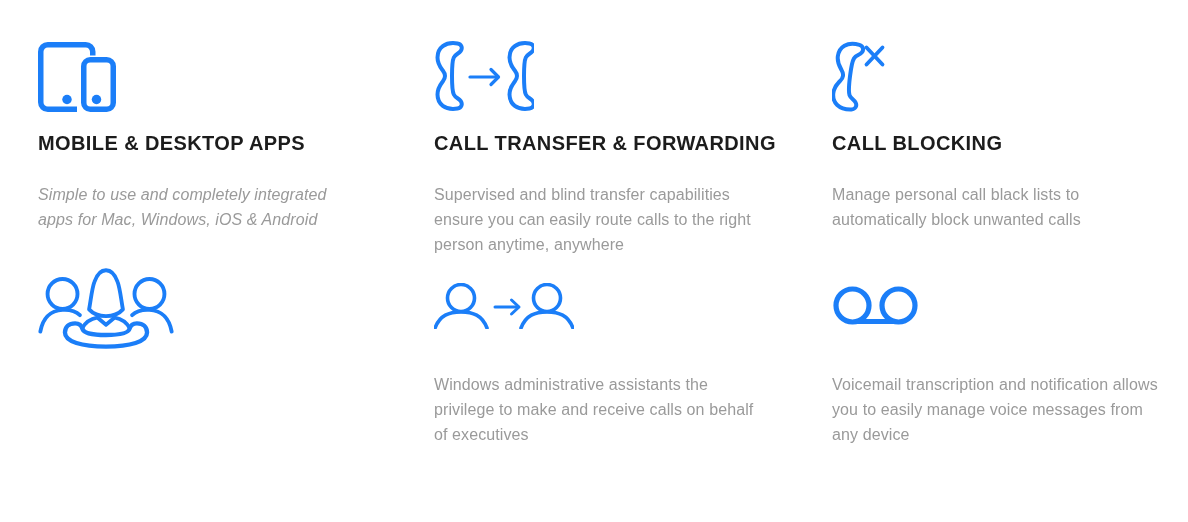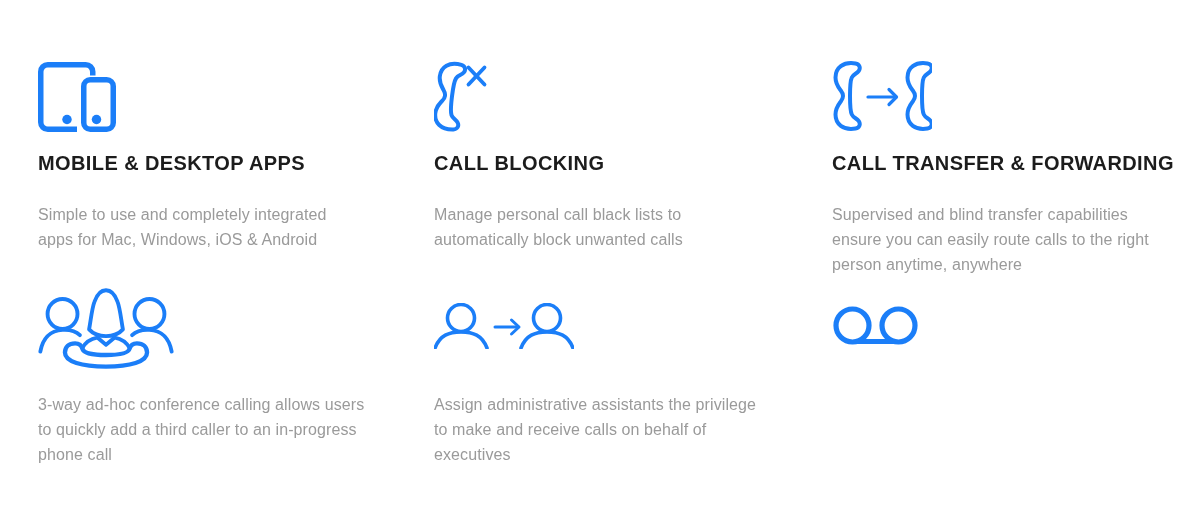--- a/index.html
+++ b/index.html
@@ -14,21 +14,21 @@
     width: 1188px;
     height: 522px;
     background: var(--background);
     font-family: "Liberation Sans", "DejaVu Sans", sans-serif;
     overflow: hidden;
   }
   .features-grid {
     display: grid;
     grid-template-columns: 396px 398px 1fr;
     row-gap: 10px;
-    padding: 58px 0 0 38px;
+    padding: 38px 0 0 38px;
     width: 1188px;
   }
   .card { min-height: 0; }
   .icon-area {
     height: 78px;
     display: flex;
     align-items: center;
     color: var(--accent-color);
   }
   .feature-title {
@@ -42,21 +42,21 @@
     text-transform: uppercase;
   }
   .feature-desc {
     margin: 27px 0 0 0;
     font-size: 16px;
     line-height: 25px;
     letter-spacing: 0.1px;
     color: var(--body-color);
     max-width: 330px;
   }
-  .card-mobile .feature-desc { max-width: 292px; }
+  .card-mobile .feature-desc { max-width: 292px; font-style: italic; }
   svg { display: block; }
 </style>
 </head>
 <body>
 
 <div class="features-grid">
 
   <section class="card card-mobile">
     <div class="icon-area">
       <svg width="78" height="70" viewBox="0 0 78 70" fill="none">
@@ -66,81 +66,81 @@
         <rect x="45.75" y="17.75" width="29.5" height="49.5" rx="6.5" fill="#fff" stroke="currentColor" stroke-width="5.5"></rect>
         <circle cx="58.5" cy="57.5" r="4.75" fill="currentColor"></circle>
       </svg>
     </div>
     <h3 class="feature-title">MOBILE &amp; DESKTOP APPS</h3>
     <p class="feature-desc">Simple to use and completely integrated apps for Mac, Windows, iOS &amp; Android</p>
   </section>
 
   <section class="card">
     <div class="icon-area">
-      <svg width="54" height="72" viewBox="0 0 54 72" fill="none" stroke="currentColor" stroke-linejoin="round" stroke-linecap="round">
-        <g transform="rotate(7 14 35)">
-          <path stroke-width="4" d="M23.5 2.5 C11 0.5 3.5 7 3.5 16.5 C3.5 23 6.5 26.5 8.8 29.5 C10.3 31.4 11 33 11 35 C11 37 10.3 38.6 8.8 40.5 C6.5 43.5 3.5 47 3.5 53.5 C3.5 63 11 69.5 23.5 67.5 C27.5 66.8 28.8 63.2 26.8 60.2 C24.8 57.2 21.5 57 19.8 53.5 C18.4 50.6 18 45.5 18 35 C18 24.5 18.4 19.4 19.8 16.5 C21.5 13 24.8 12.8 26.8 9.8 C28.8 6.8 27.5 3.2 23.5 2.5 Z"></path>
-        </g>
-        <line x1="34.5" y1="6.5" x2="50.5" y2="23.5" stroke-width="3.8"></line>
-        <line x1="50.5" y1="6.5" x2="34.5" y2="23.5" stroke-width="3.8"></line>
-      </svg>
-    </div>
-    <h3 class="feature-title">CALL BLOCKING</h3>
-    <p class="feature-desc">Manage personal call black lists to automatically block unwanted calls</p>
-  </section>
-
-  <section class="card">
-    <div class="icon-area">
       <svg width="100" height="73" viewBox="0 0 100 73" fill="none" stroke="currentColor" stroke-linejoin="round" stroke-linecap="round">
         <path stroke-width="4" d="M23.5 2.5 C11 0.5 3.5 7 3.5 16.5 C3.5 23 6.5 26.5 8.8 29.5 C10.3 31.4 11 33 11 35 C11 37 10.3 38.6 8.8 40.5 C6.5 43.5 3.5 47 3.5 53.5 C3.5 63 11 69.5 23.5 67.5 C27.5 66.8 28.8 63.2 26.8 60.2 C24.8 57.2 21.5 57 19.8 53.5 C18.4 50.6 18 45.5 18 35 C18 24.5 18.4 19.4 19.8 16.5 C21.5 13 24.8 12.8 26.8 9.8 C28.8 6.8 27.5 3.2 23.5 2.5 Z"></path>
         <line x1="36" y1="36" x2="64" y2="36" stroke-width="3.2"></line>
         <path stroke-width="3.2" d="M57 28.5 L64.5 36 L57 43.5"></path>
         <g transform="translate(72 0)">
           <path stroke-width="4" d="M23.5 2.5 C11 0.5 3.5 7 3.5 16.5 C3.5 23 6.5 26.5 8.8 29.5 C10.3 31.4 11 33 11 35 C11 37 10.3 38.6 8.8 40.5 C6.5 43.5 3.5 47 3.5 53.5 C3.5 63 11 69.5 23.5 67.5 C27.5 66.8 28.8 63.2 26.8 60.2 C24.8 57.2 21.5 57 19.8 53.5 C18.4 50.6 18 45.5 18 35 C18 24.5 18.4 19.4 19.8 16.5 C21.5 13 24.8 12.8 26.8 9.8 C28.8 6.8 27.5 3.2 23.5 2.5 Z"></path>
         </g>
       </svg>
     </div>
     <h3 class="feature-title">CALL TRANSFER &amp; FORWARDING</h3>
     <p class="feature-desc">Supervised and blind transfer capabilities ensure you can easily route calls to the right person anytime, anywhere</p>
   </section>
 
   <section class="card">
     <div class="icon-area">
+      <svg width="54" height="72" viewBox="0 0 54 72" fill="none" stroke="currentColor" stroke-linejoin="round" stroke-linecap="round">
+        <g transform="rotate(7 14 35)">
+          <path stroke-width="4" d="M23.5 2.5 C11 0.5 3.5 7 3.5 16.5 C3.5 23 6.5 26.5 8.8 29.5 C10.3 31.4 11 33 11 35 C11 37 10.3 38.6 8.8 40.5 C6.5 43.5 3.5 47 3.5 53.5 C3.5 63 11 69.5 23.5 67.5 C27.5 66.8 28.8 63.2 26.8 60.2 C24.8 57.2 21.5 57 19.8 53.5 C18.4 50.6 18 45.5 18 35 C18 24.5 18.4 19.4 19.8 16.5 C21.5 13 24.8 12.8 26.8 9.8 C28.8 6.8 27.5 3.2 23.5 2.5 Z"></path>
+        </g>
+        <line x1="34.5" y1="6.5" x2="50.5" y2="23.5" stroke-width="3.8"></line>
+        <line x1="50.5" y1="6.5" x2="34.5" y2="23.5" stroke-width="3.8"></line>
+      </svg>
+    </div>
+    <h3 class="feature-title">CALL BLOCKING</h3>
+    <p class="feature-desc">Manage personal call black lists to automatically block unwanted calls</p>
+  </section>
+
+  <section class="card">
+    <div class="icon-area">
       <svg width="136" height="85" viewBox="0 0 140 88" fill="none" stroke="currentColor" stroke-linejoin="round" stroke-linecap="round">
         <path stroke-width="4" d="M2 70 C5 54 13 48.5 25 47.5 C33 47 39 49 43 53"></path>
         <path stroke-width="4" d="M138 70 C135 54 127 48.5 115 47.5 C107 47 101 49 97 53"></path>
         <circle cx="25" cy="31" r="15.5" stroke-width="4" fill="#fff"></circle>
         <circle cx="115" cy="31" r="15.5" stroke-width="4" fill="#fff"></circle>
         <path stroke-width="4" fill="#fff" d="M52.5 47 C54.5 36 55.5 25 58 18.5 C60.8 10.5 64.8 6.5 70 6.5 C75.2 6.5 79.2 10.5 82 18.5 C84.5 25 85.5 36 87.5 47 C83.5 51.5 77.5 54 70 54 C62.5 54 56.5 51.5 52.5 47 Z"></path>
         <path stroke-width="4" d="M45 67 C49 59.5 55 56.5 61 55.5 L70 63 L79 55.5 C85 56.5 91 59.5 95 67"></path>
         <path stroke-width="4.5" fill="#fff" d="M38 61.5 C31.5 61.5 27.5 65 27.5 71 C27.5 80.5 45 85.5 70 85.5 C95 85.5 112.5 80.5 112.5 71 C112.5 65 108.5 61.5 102 61.5 C97.5 61.5 95.3 63.8 94.3 67.3 C93 71.5 84 73.5 70 73.5 C56 73.5 47 71.5 45.7 67.3 C44.7 63.8 42.5 61.5 38 61.5 Z"></path>
       </svg>
     </div>
-    <p class="feature-desc">3-way ad-hoc conference calling allows users to quickly add a third caller to an in-progress phone call</p>
   </section>
 
   <section class="card">
     <div class="icon-area">
       <svg width="140" height="46" viewBox="0 0 140 46" fill="none" stroke="currentColor" stroke-linejoin="round" stroke-linecap="round">
         <path stroke-width="3.6" d="M1 45 C6 32 15 29 27 29 C39 29 48 32 53 45"></path>
         <circle cx="27" cy="15" r="13.5" stroke-width="3.6" fill="#fff"></circle>
         <line x1="61" y1="24" x2="84" y2="24" stroke-width="3"></line>
         <path stroke-width="3" d="M77.5 17 L85 24 L77.5 31"></path>
         <g transform="translate(86 0)">
           <path stroke-width="3.6" d="M1 45 C6 32 15 29 27 29 C39 29 48 32 53 45"></path>
           <circle cx="27" cy="15" r="13.5" stroke-width="3.6" fill="#fff"></circle>
         </g>
       </svg>
     </div>
-    <p class="feature-desc">Assign administrative assistants the privilege to make and receive calls on behalf of executives</p>
+    <p class="feature-desc">Windows administrative assistants the privilege to make and receive calls on behalf of executives</p>
   </section>
 
   <section class="card">
     <div class="icon-area">
       <svg width="90" height="41" viewBox="0 0 90 41" fill="none" stroke="currentColor" stroke-linecap="round">
         <line x1="20" y1="35.5" x2="67" y2="35.5" stroke-width="5.2"></line>
         <circle cx="20.5" cy="19.5" r="16.5" stroke-width="5.2" fill="#fff"></circle>
         <circle cx="66.5" cy="19.5" r="16.5" stroke-width="5.2" fill="#fff"></circle>
       </svg>
     </div>
+    <p class="feature-desc">Voicemail transcription and notification allows you to easily manage voice messages from any device</p>
   </section>
 
 </div>
 
 </body></html>

